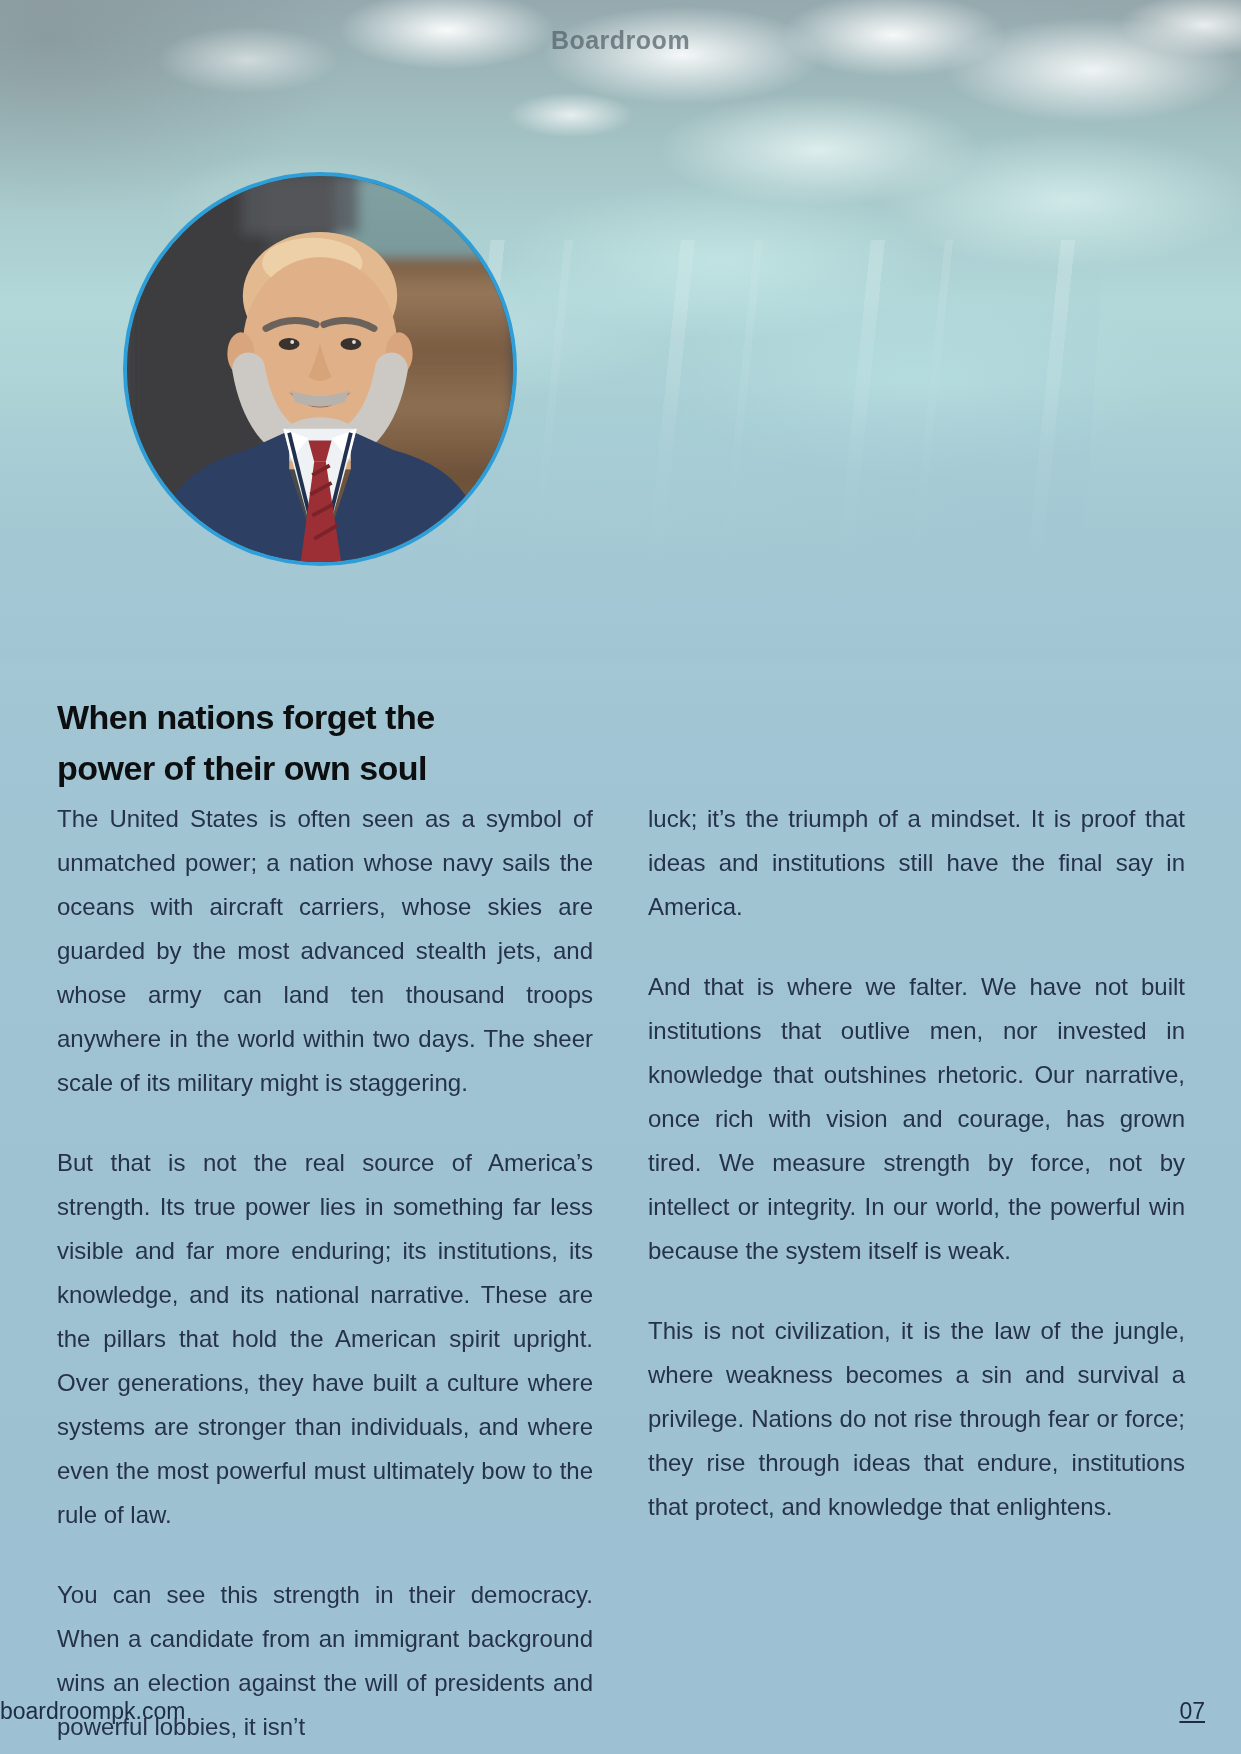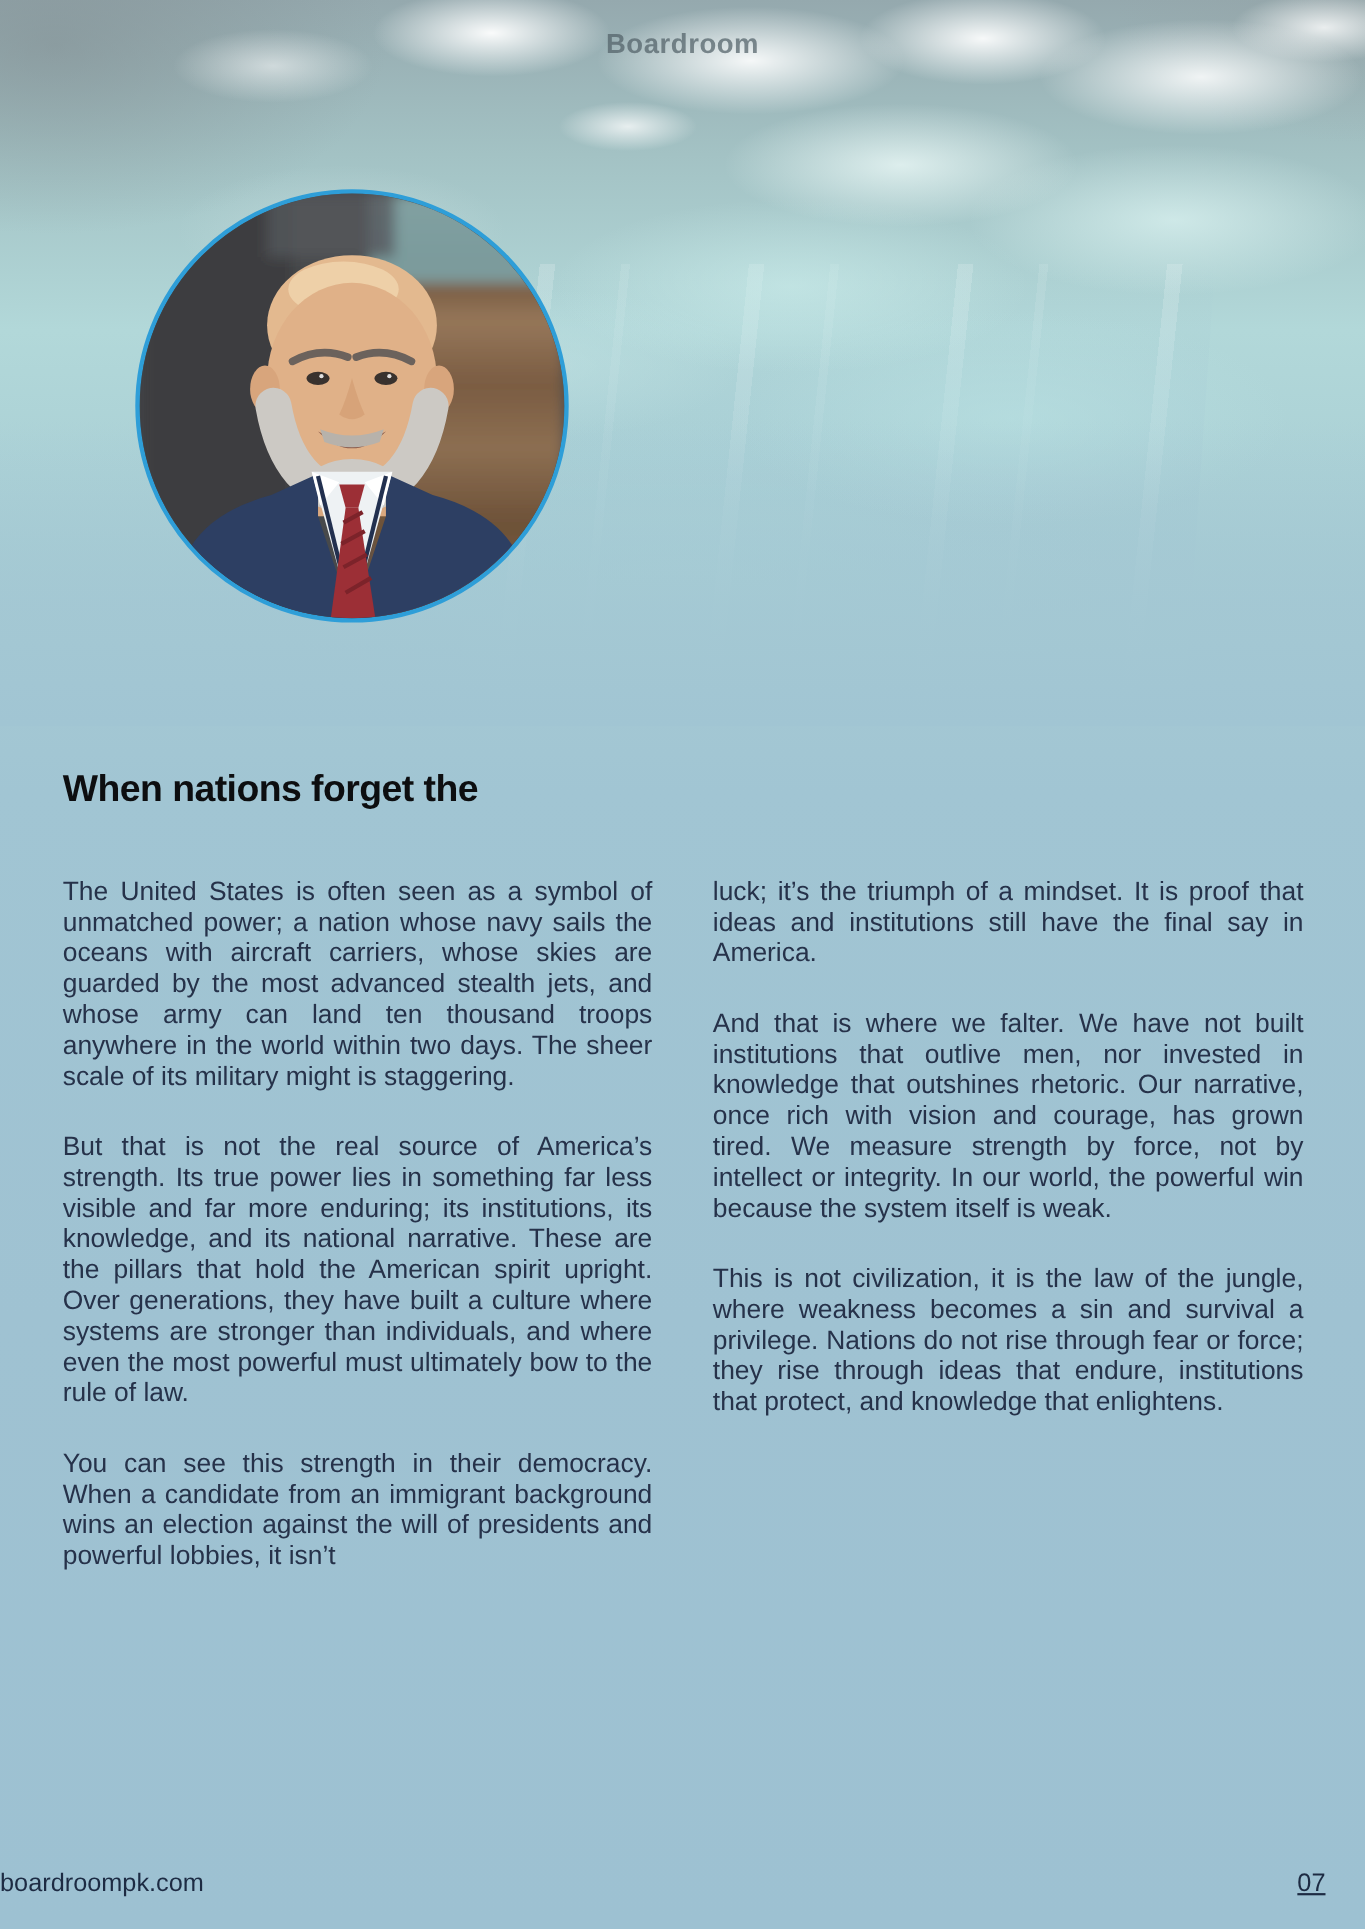--- a/index.html
+++ b/index.html
@@ -69,21 +69,21 @@
     position:absolute;left:57px;top:664px;
     font-weight:bold;font-size:34px;line-height:51px;
     letter-spacing:-.5px;color:#0d0e10;white-space:nowrap;
   }
   
   .col{position:absolute;top:797px;}
   .col-1{left:57px;width:536px;}
   .col-2{left:648px;width:537px;}
   .col p{
     margin:0 0 36px 0;
-    font-size:24px;line-height:28px;
+    font-size:24px;line-height:44px;
     text-align:justify;color:#26324a;
   }
   .col p:last-child{margin-bottom:0;}
   
   .footer-site{
     position:absolute;left:0;right:0;top:1698px;text-align:left;
     font-size:23px;color:#1d2b43;text-decoration:none;
   }
   .footer-num{
     position:absolute;right:36px;top:1698px;
@@ -161,20 +161,21 @@
       <polygon points="97,148 103,148 111,200 90,200" fill="#9c2f36"></polygon>
       <path d="M96 155 l9 -5 M95 165 l11 -6 M96 176 l11 -6 M97 188 l12 -7" stroke="#7c232a" stroke-width="2"></path>
     </svg>
   </div>
 
   <h1 class="title">
   </h1>
 
   <h2 class="heading">
     <div>When nations forget the</div>
+    <div>power of their own soul</div>
   </h2>
 
   <div class="col col-1">
     <p>The United States is often seen as a symbol of unmatched power; a nation whose navy sails the oceans with aircraft carriers, whose skies are guarded by the most advanced stealth jets, and whose army can land ten thousand troops anywhere in the world within two days. The sheer scale of its military might is staggering.</p>
     <p>But that is not the real source of America’s strength. Its true power lies in something far less visible and far more enduring; its institutions, its knowledge, and its national narrative. These are the pillars that hold the American spirit upright. Over generations, they have built a culture where systems are stronger than individuals, and where even the most powerful must ultimately bow to the rule of law.</p>
     <p>You can see this strength in their democracy. When a candidate from an immigrant background wins an election against the will of presidents and powerful lobbies, it isn’t</p>
   </div>
 
   <div class="col col-2">
     <p>luck; it’s the triumph of a mindset. It is proof that ideas and institutions still have the final say in America.</p>

